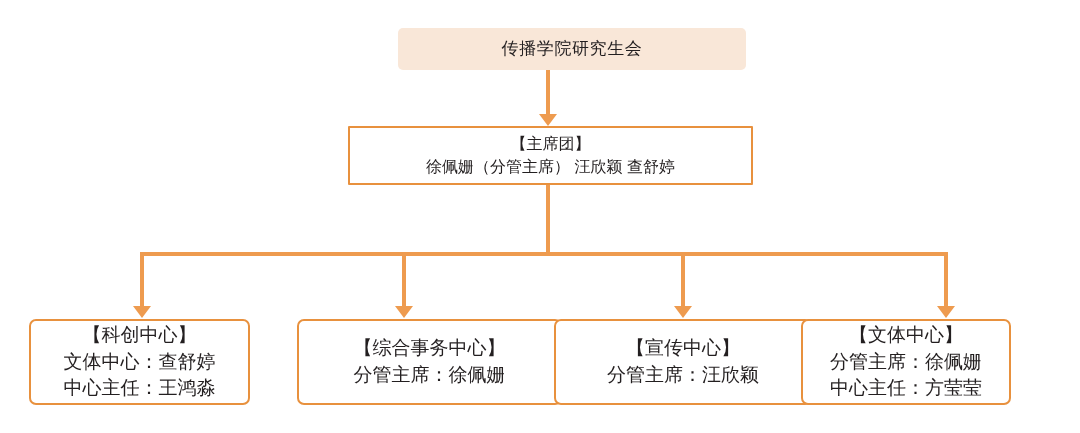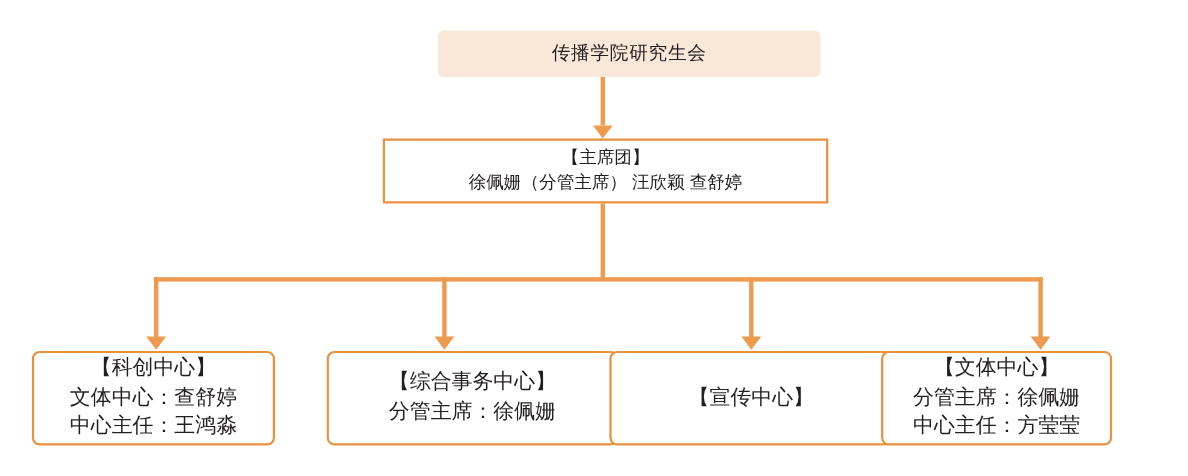--- a/index.html
+++ b/index.html
@@ -121,20 +121,21 @@
     <span class="node-line">中心主任：王鸿淼</span>
   </div>
 
   <div class="node node-leaf leaf-2">
     <span class="node-line">【综合事务中心】</span>
     <span class="node-line">分管主席：徐佩姗</span>
   </div>
 
   <div class="node node-leaf leaf-3">
     <span class="node-line">【宣传中心】</span>
+    <span class="node-line">分管主席：汪欣颖</span>
   </div>
 
   <div class="node node-leaf leaf-4">
     <span class="node-line">【文体中心】</span>
     <span class="node-line">分管主席：徐佩姗</span>
     <span class="node-line">中心主任：方莹莹</span>
   </div>
 
 </div>
 

